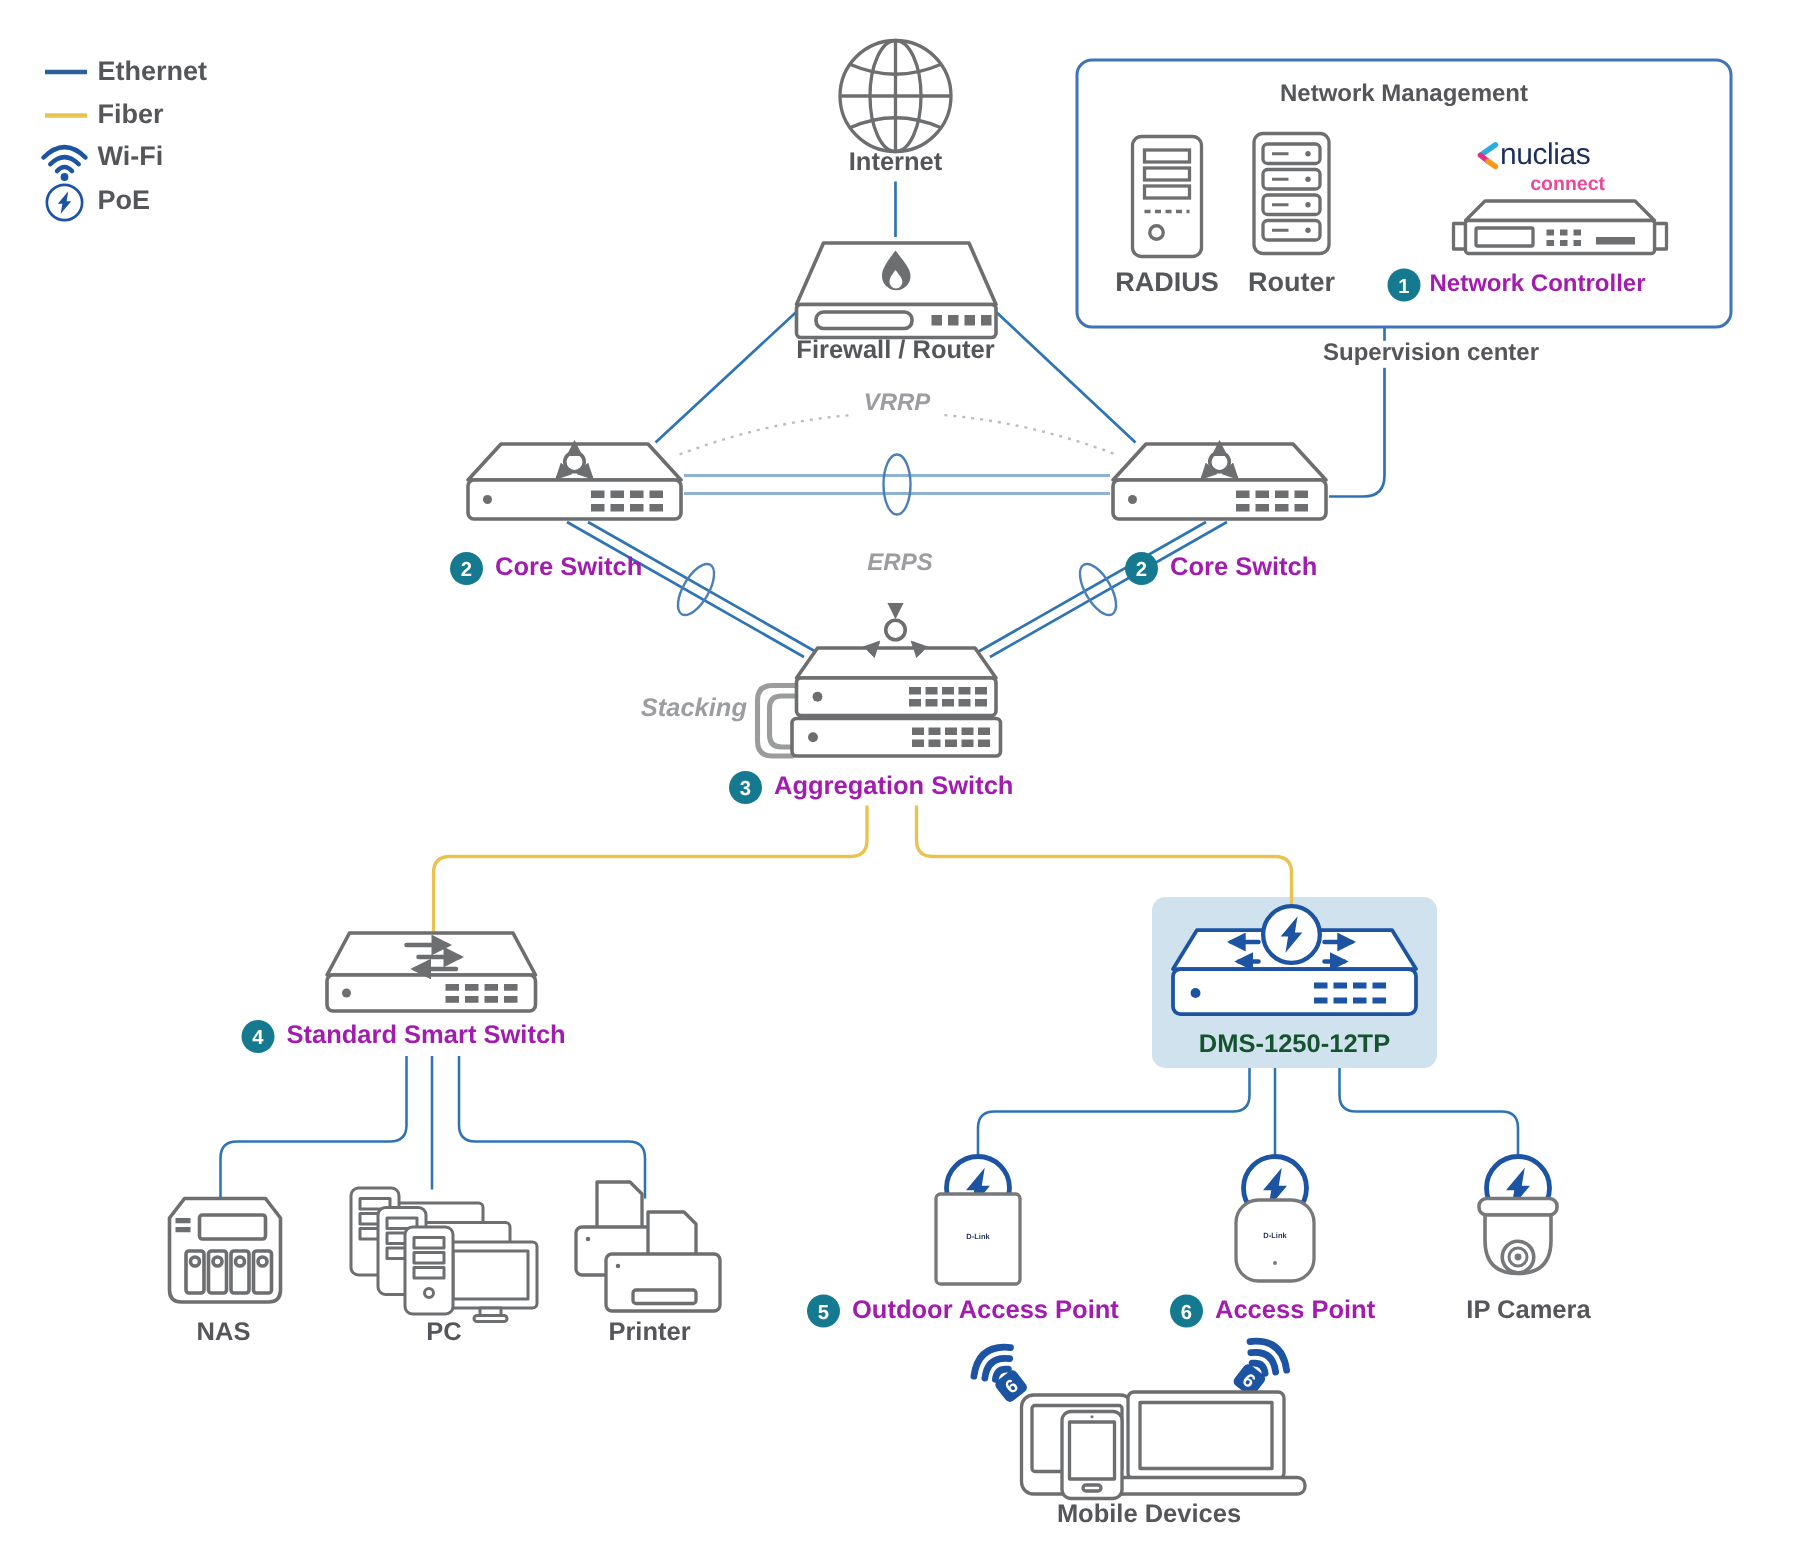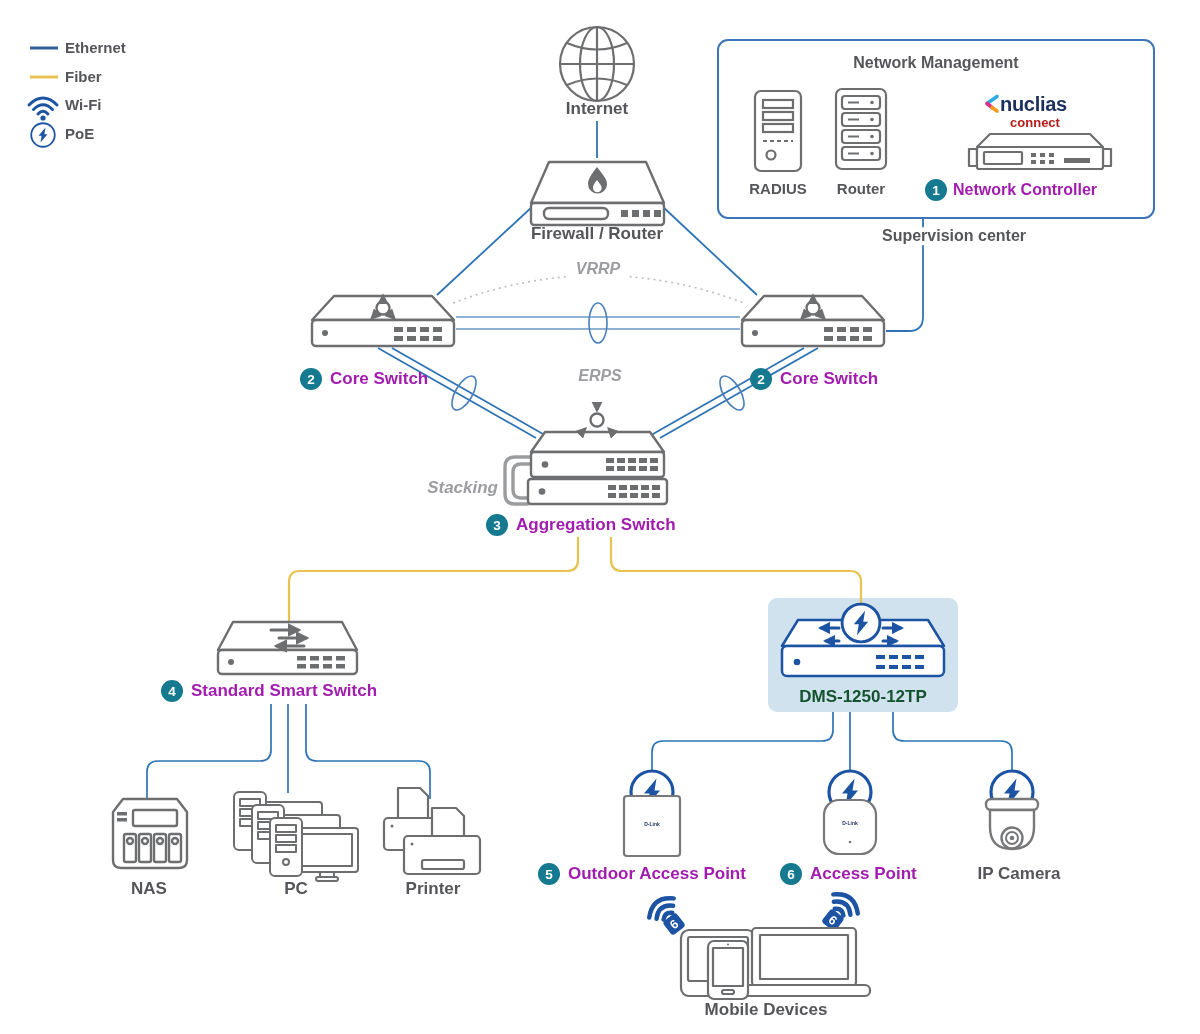--- a/index.html
+++ b/index.html
@@ -6,30 +6,30 @@
   .canvas{position:relative;width:1200px;height:1034px;background:#fff;
           font-family:"Liberation Sans",sans-serif;overflow:hidden;}
   svg{position:absolute;left:0;top:0;}
   .lbl{position:absolute;font-weight:700;color:#55565a;font-size:17px;
        white-space:nowrap;transform:translate(-50%,-50%);line-height:1.1;}
   .lbl.left{transform:translateY(-50%);}
   .lbl.teal{color:#a21caf;}
   .lbl.lite{color:#9c9da0;font-style:italic;}
   .lbl.blue{color:#14532d;}
   .lbl.s16{font-size:16px;}
-  .lbl.s15{font-size:15px;}
+  .lbl.s15{font-size:18px;}
   .lbl.bg{background:#fff;padding:0 7px;}
   .lbl.right{transform:translateY(-50%);text-align:right;}
   .badge{position:absolute;width:22px;height:22px;border-radius:50%;background:#15798f;
          color:#fff;font-size:13.5px;font-weight:700;display:flex;align-items:center;
          justify-content:center;transform:translate(-50%,-50%);}
-  .brand{position:absolute;font-weight:700;color:#1b2f5e;font-size:20px;white-space:nowrap;
+  .brand{position:absolute;font-weight:400;color:#1b2f5e;font-size:20px;white-space:nowrap;
          transform:translateY(-50%);letter-spacing:-0.3px;}
-  .brand-sub{position:absolute;font-weight:600;color:#b91c1c;font-size:13px;
-         width:70px;text-align:center;transform:translateY(-50%);}
+  .brand-sub{position:absolute;font-weight:600;color:#ec4899;font-size:13px;
+         width:70px;text-align:right;transform:translateY(-50%);}
   text{font-family:"Liberation Sans",sans-serif;}
 </style>
 </head>
 <body>
 
 <div class="canvas">
 
 <svg width="1200" height="1034" viewBox="0 0 1200 1034">
   <defs>
     <marker id="ahG" viewBox="0 0 8 8" refX="6" refY="4" markerWidth="4.6" markerHeight="4.6" orient="auto-start-reverse">
@@ -417,21 +417,21 @@
 <div class="lbl" style="left:597px;top:234px">Firewall / Router</div>
 
 <div class="lbl lite s16 bg" style="left:598px;top:269px">VRRP</div>
 <div class="lbl lite s16" style="left:600px;top:376px">ERPS</div>
 
 <span class="badge" style="left:311px;top:379px">2</span>
 <div class="lbl left teal" style="left:330px;top:379px">Core Switch</div>
 <span class="badge" style="left:761px;top:379px">2</span>
 <div class="lbl left teal" style="left:780px;top:379px">Core Switch</div>
 
-<div class="lbl right lite" style="left:398px;top:488px;width:100px">Stacking</div>
+<div class="lbl right lite" style="left:398px;top:473px;width:100px">Stacking</div>
 <span class="badge" style="left:497px;top:525px">3</span>
 <div class="lbl left teal" style="left:516px;top:525px">Aggregation Switch</div>
 
 <span class="badge" style="left:172px;top:691px">4</span>
 <div class="lbl left teal" style="left:191px;top:691px">Standard Smart Switch</div>
 
 <div class="lbl blue" style="left:863px;top:697px">DMS-1250-12TP</div>
 
 <div class="lbl" style="left:149px;top:889px">NAS</div>
 <div class="lbl" style="left:296px;top:889px">PC</div>

